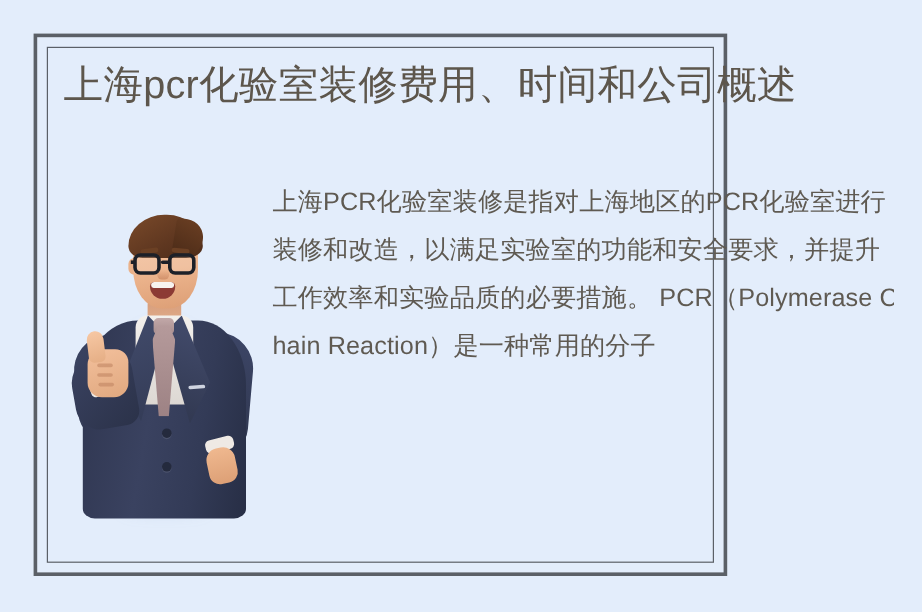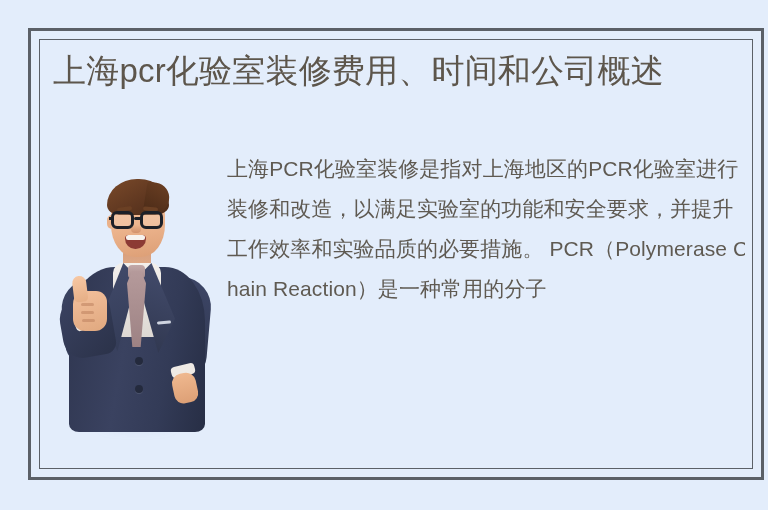--- a/index.html
+++ b/index.html
@@ -12,21 +12,21 @@
     background: #e3edfb;
     font-family: "Liberation Sans", "DejaVu Sans", sans-serif;
     overflow: hidden;
   }
 
   
   .card {
     position: absolute;
     left: 28px;
     top: 28px;
-    width: 736px;
+    width: 578px;
     height: 452px;
     box-sizing: border-box;
     border: 3px solid #5b6067;
     background: #e3edfb;
   }
   .card-inner {
     position: absolute;
     left: 8px;
     top: 8px;
     right: 8px;

